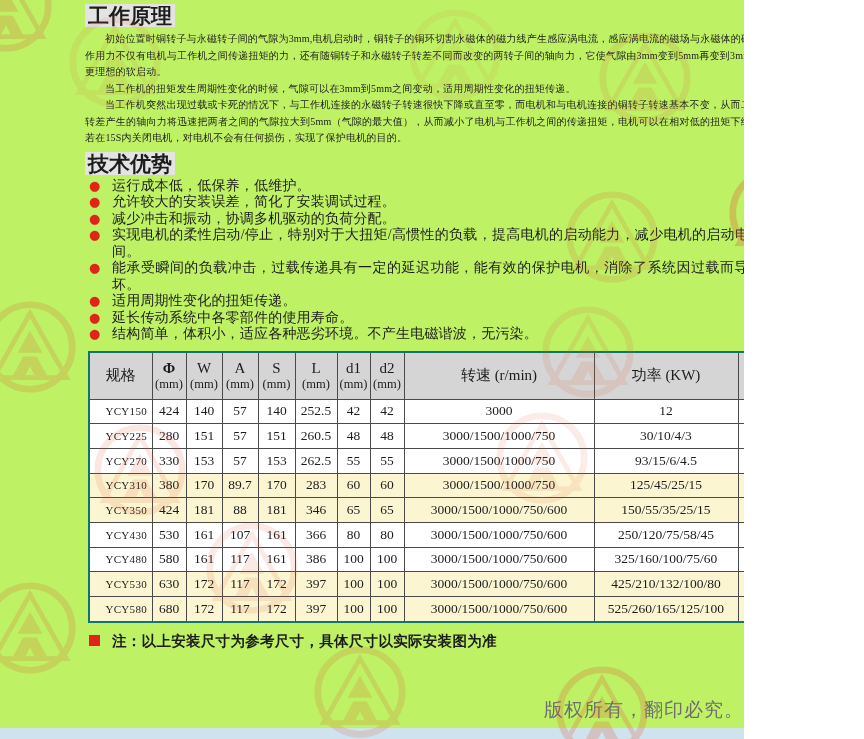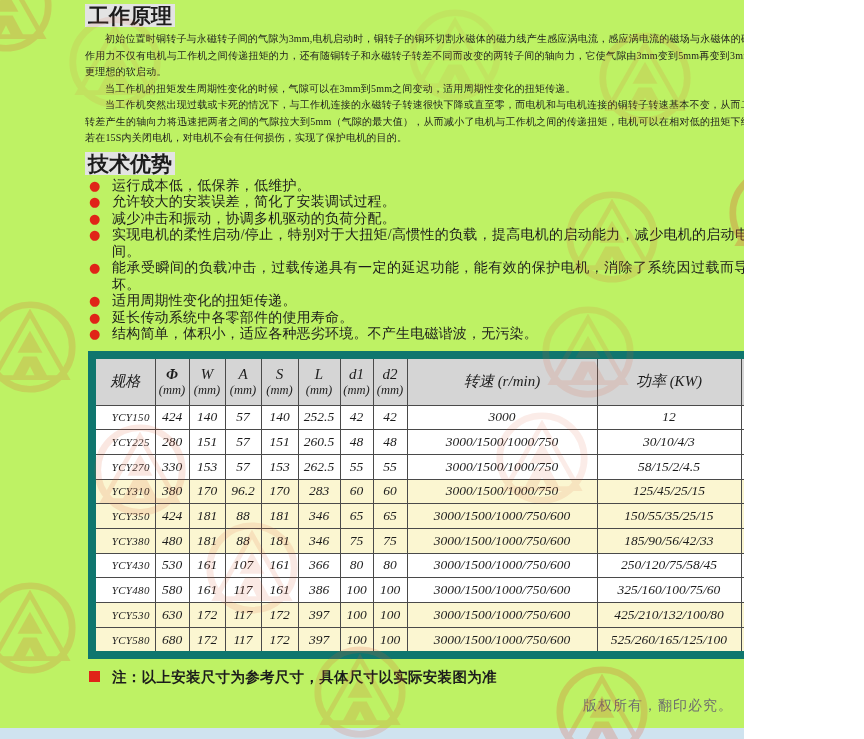--- a/index.html
+++ b/index.html
@@ -31,40 +31,40 @@
     padding-left:27px; text-align:justify; letter-spacing:0.2px;
   }
   .adv-dot {
     position:absolute; left:4px; top:0px;
     color:#e02418; font-size:13px; line-height:16.5px;
     font-family:"DejaVu Sans",sans-serif;
   }
   
   .spec-table {
     border-collapse:collapse; table-layout:fixed; width:702px;
-    margin:8px 0 0 3px; border:8px solid #0f766e;font-style:italic;
+    margin:8px 0 0 3px; border:2px solid #0f766e;
   }
   .spec-table th, .spec-table td {
     border:1px solid #4a4a4a; text-align:center; vertical-align:middle;
     padding:0; overflow:hidden; white-space:nowrap;
   }
   .spec-table thead th {
     background:#d5d5d5; height:46px; font-weight:normal; font-size:15px; line-height:17px;
   }
   .spec-table thead .unit { font-size:12.5px; line-height:14px; }
   .spec-table tbody td { height:23.7px; font-size:13.5px; background:#ffffff; }
   .spec-table tbody td.model-cell { font-size:11px; letter-spacing:0.3px;padding-left:11px; }
   .spec-table tbody tr.row-highlight td { background:#fbf6d1; }
   
   .note-row { display:flex; align-items:flex-start; margin:9px 0 0 2px;text-align:right; }
   .note-square { width:11px; height:11px; background:#e02418; margin:3px 12px 0 2px; flex:0 0 auto; }
   .note-text { font-size:14.5px; font-weight:bold; letter-spacing:0.3px; }
   .copyright {
-    position:absolute; right:11px; top:697px; z-index:1;
-    font-size:14px; color:#6e6e6e; letter-spacing:1px;
+    position:absolute; right:0; top:697px; z-index:1;
+    font-size:19px; color:#6e6e6e; letter-spacing:1px;
   }
   .footer-strip {
     position:absolute; left:0; bottom:0; width:864px; height:11px;
     background:#cfe3ef; z-index:2;
   }
 </style>
 </head>
 <body>
 
 <div class="page">
@@ -288,28 +288,28 @@
         <tr>
           <td class="model-cell">YCY270</td>
           <td>330</td>
           <td>153</td>
           <td>57</td>
           <td>153</td>
           <td>262.5</td>
           <td>55</td>
           <td>55</td>
           <td>3000/1500/1000/750</td>
-          <td>58/15/2/4.5</td>
+          <td>93/15/6/4.5</td>
           <td>48</td>
         </tr>
         <tr class="row-highlight">
           <td class="model-cell">YCY310</td>
           <td>380</td>
           <td>170</td>
-          <td>96.2</td>
+          <td>89.7</td>
           <td>170</td>
           <td>283</td>
           <td>60</td>
           <td>60</td>
           <td>3000/1500/1000/750</td>
           <td>125/45/25/15</td>
           <td>71</td>
         </tr>
         <tr class="row-highlight">
           <td class="model-cell">YCY350</td>
@@ -317,33 +317,20 @@
           <td>181</td>
           <td>88</td>
           <td>181</td>
           <td>346</td>
           <td>65</td>
           <td>65</td>
           <td>3000/1500/1000/750/600</td>
           <td>150/55/35/25/15</td>
           <td>92</td>
         </tr>
-        <tr class="row-highlight">
-          <td class="model-cell">YCY380</td>
-          <td>480</td>
-          <td>181</td>
-          <td>88</td>
-          <td>181</td>
-          <td>346</td>
-          <td>75</td>
-          <td>75</td>
-          <td>3000/1500/1000/750/600</td>
-          <td>185/90/56/42/33</td>
-          <td>106.5</td>
-        </tr>
         <tr>
           <td class="model-cell">YCY430</td>
           <td>530</td>
           <td>161</td>
           <td>107</td>
           <td>161</td>
           <td>366</td>
           <td>80</td>
           <td>80</td>
           <td>3000/1500/1000/750/600</td>

